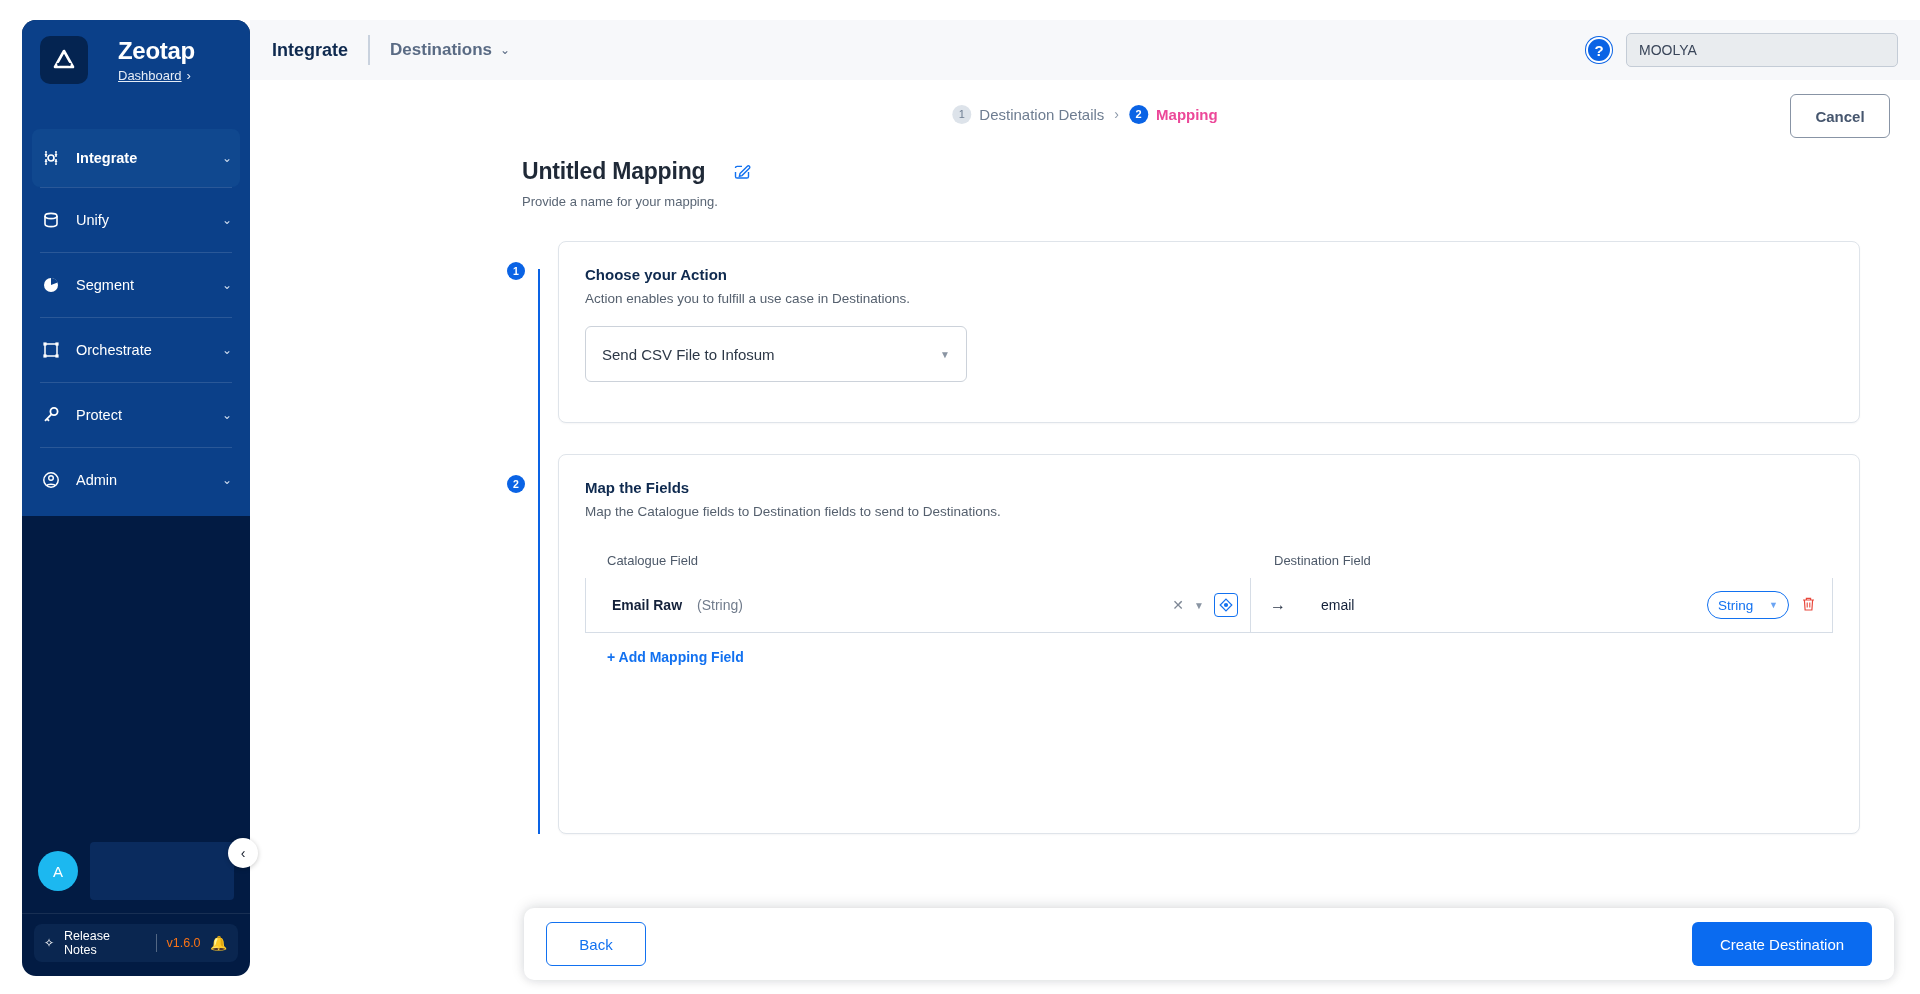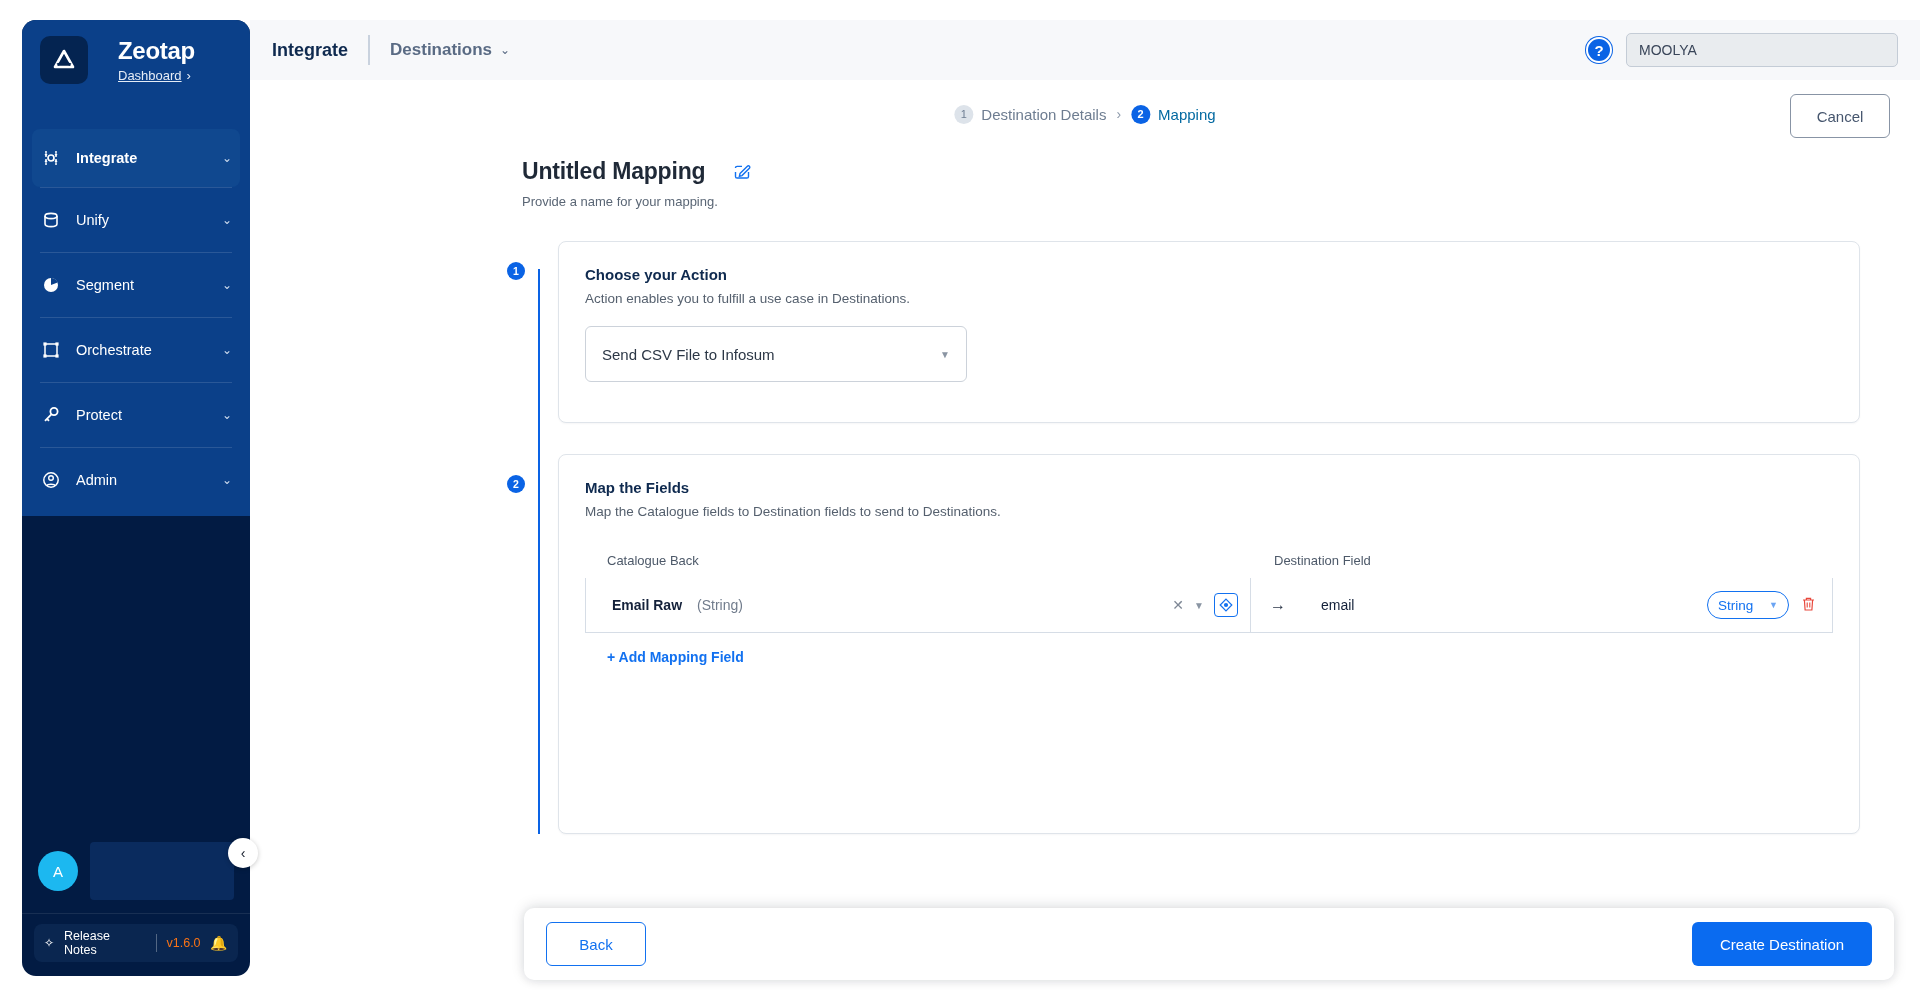--- a/index.html
+++ b/index.html
@@ -191,30 +191,30 @@
   }
   .step { display: flex; align-items: center; gap: 8px; }
   .step-num {
     width: 19px; height: 19px; border-radius: 50%;
     display: flex; align-items: center; justify-content: center;
     font-size: 11px;
   }
   .step-num.inactive { background: #dde3ea; color: #6e7d91; }
   .step-num.active { background: #0a63e5; color: #ffffff; font-weight: bold; }
   .step-label.inactive { color: #6e7d91; }
-  .step-label.active { color: #0369a1; font-weight: normal; }
+  .step-label.active { color: #ec4899; font-weight: bold; }
   .step-sep { color: #8c99aa; font-size: 14px; margin: 0 2px; }
 
   .cancel-btn {
     position: absolute; right: 30px; top: 14px;
     width: 100px; height: 44px;
     border: 1px solid #8894a5;
     border-radius: 6px;
     background: #ffffff;
-    color: #46566e; font-size: 15px; font-weight: normal;
+    color: #46566e; font-size: 15px; font-weight: bold;
     cursor: pointer;
     display: flex; align-items: center; justify-content: center;
   }
 
   .page-head { padding: 10px 0 0 272px; }
   .page-title-row { display: flex; align-items: center; gap: 28px; }
   .page-title {
     font-size: 23px; font-weight: bold; color: #1f2937;
     letter-spacing: -0.2px;
   }
@@ -533,21 +533,21 @@
       </div>
     </div>
 
     <div class="card c2">
       <div class="card-bullet">2</div>
       <div class="card-title">Map the Fields</div>
       <div class="card-sub">Map the Catalogue fields to Destination fields to send to Destinations.</div>
 
       <div class="map-table">
         <div class="map-head">
-          <span class="col-a">Catalogue Back</span>
+          <span class="col-a">Catalogue Field</span>
           <span class="col-b">Destination Field</span>
         </div>
 
 
         <div class="map-row">
           <div class="map-cell-a">
             <span class="fname">Email Raw</span>
             <span class="ftype">(String)</span>
             <span class="cell-ctrls">
               <span class="x-btn">✕</span>

